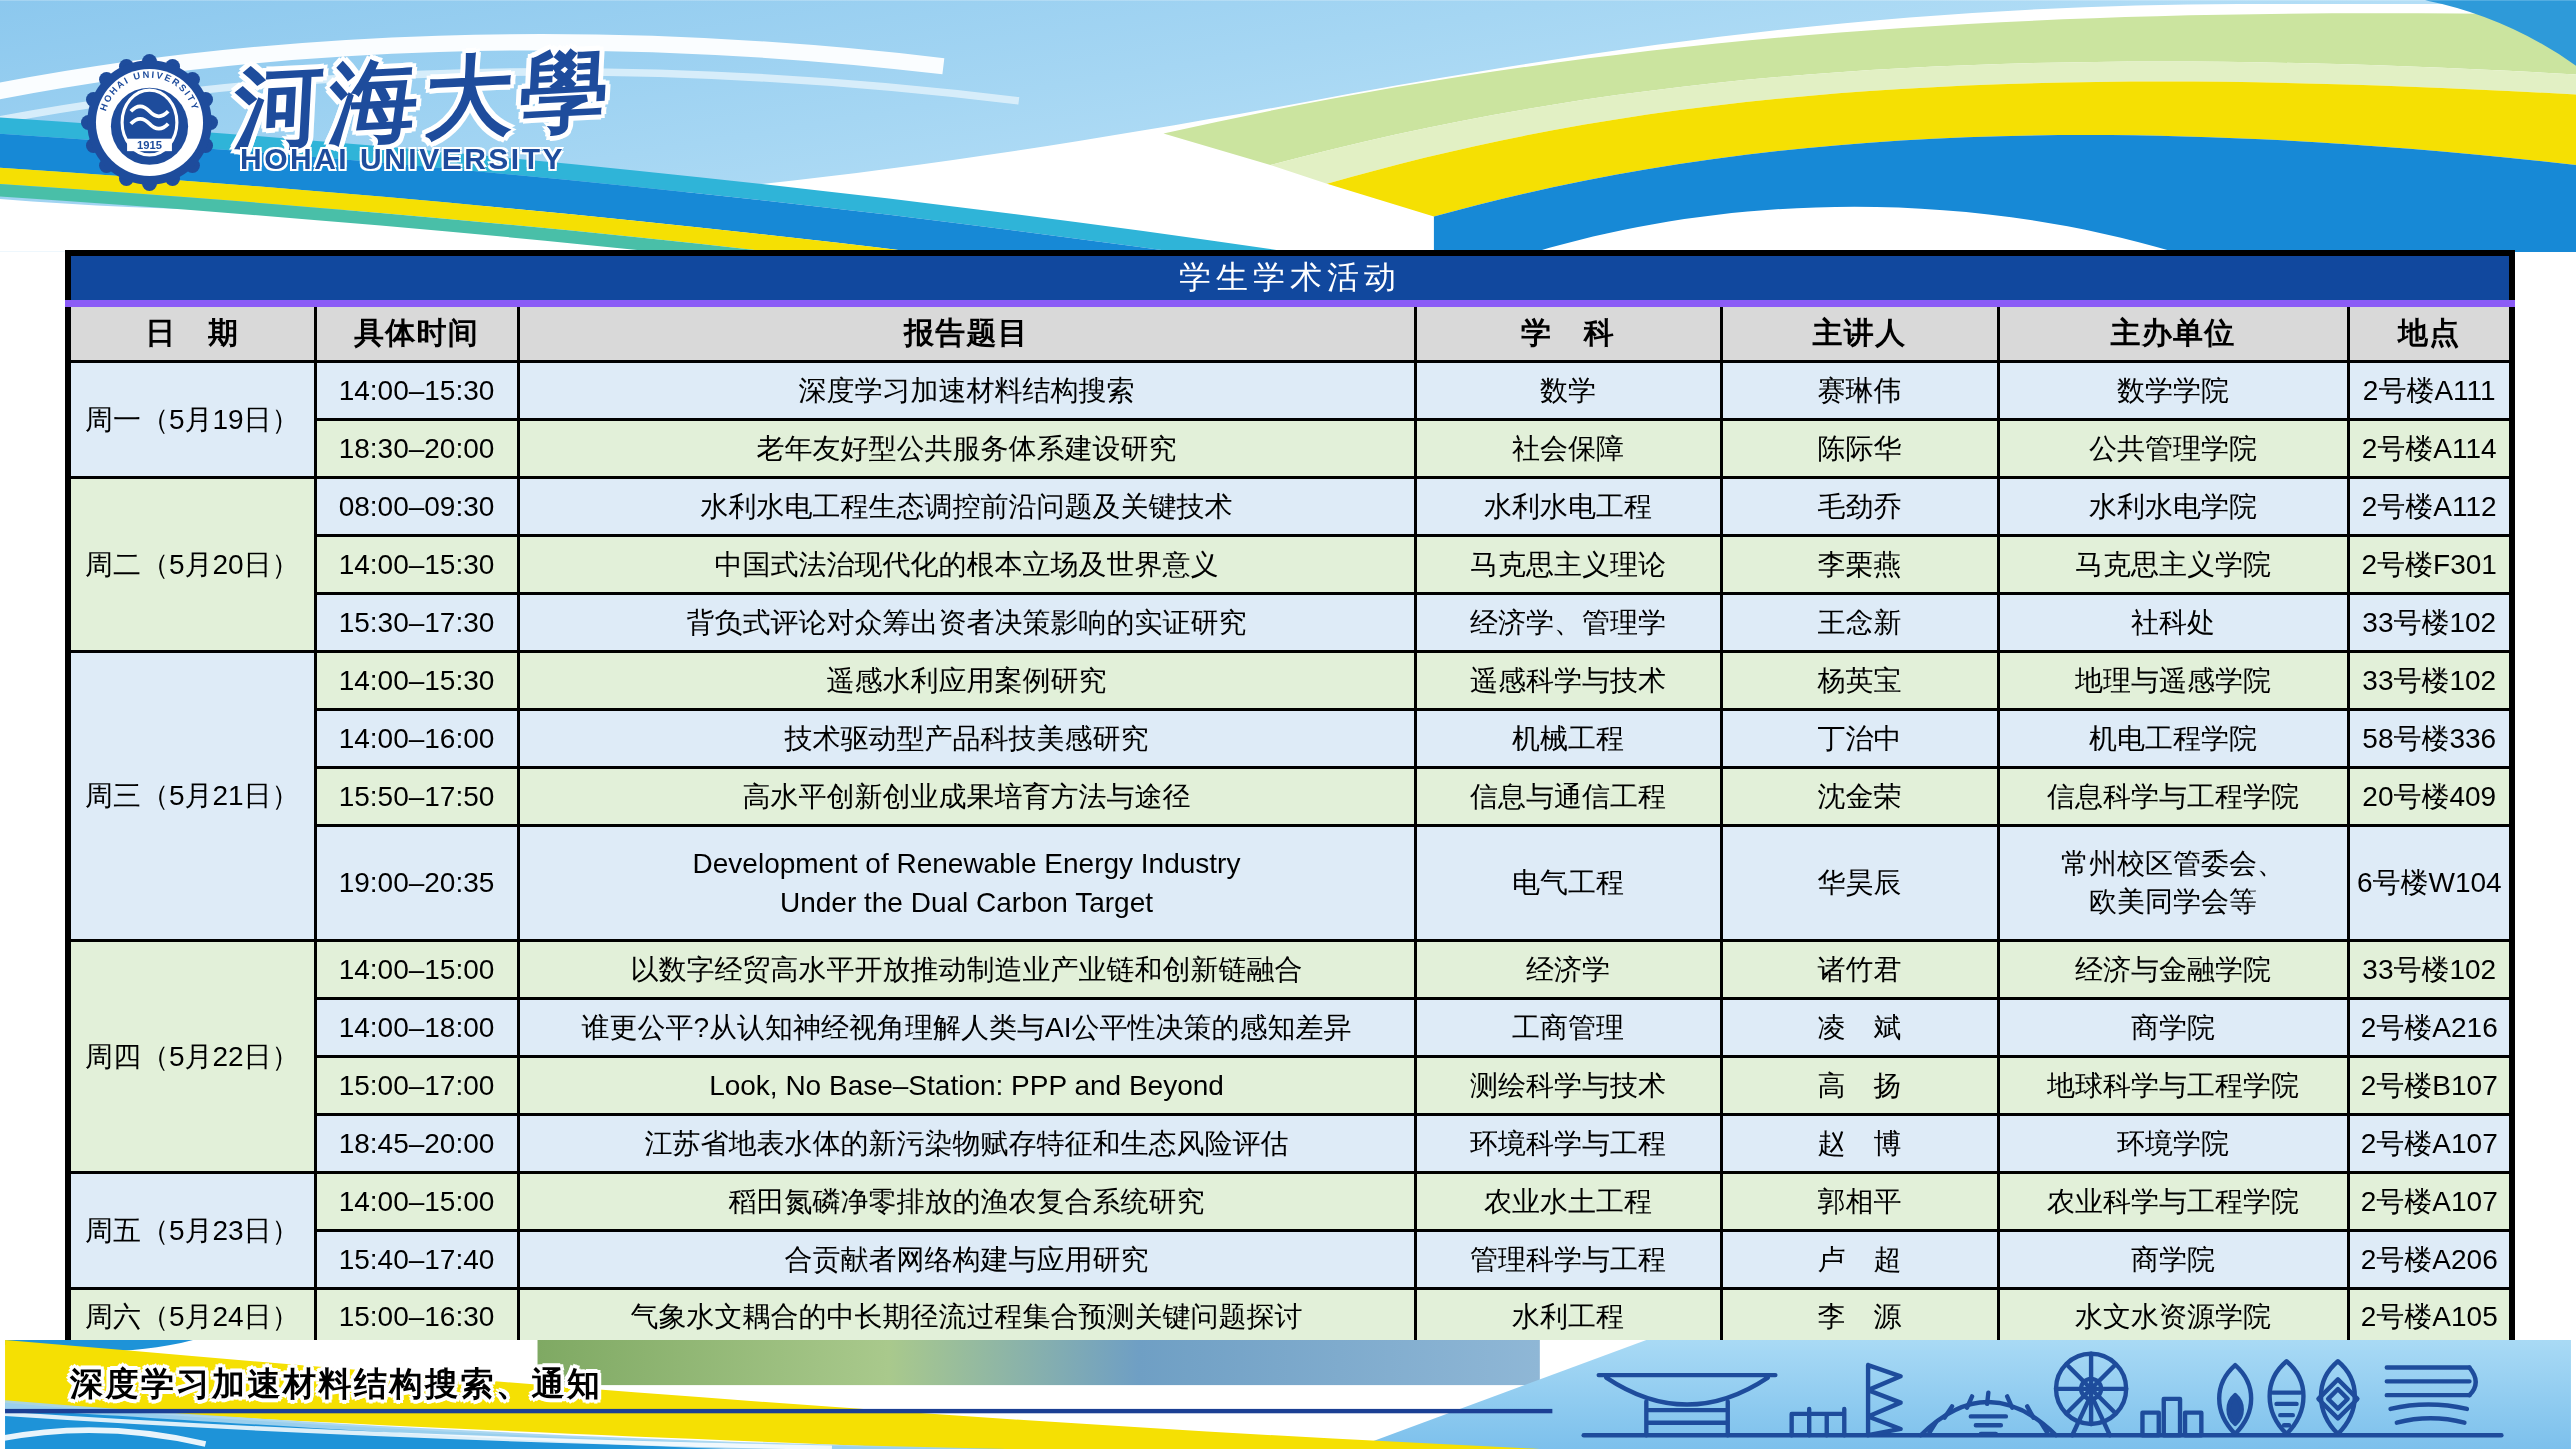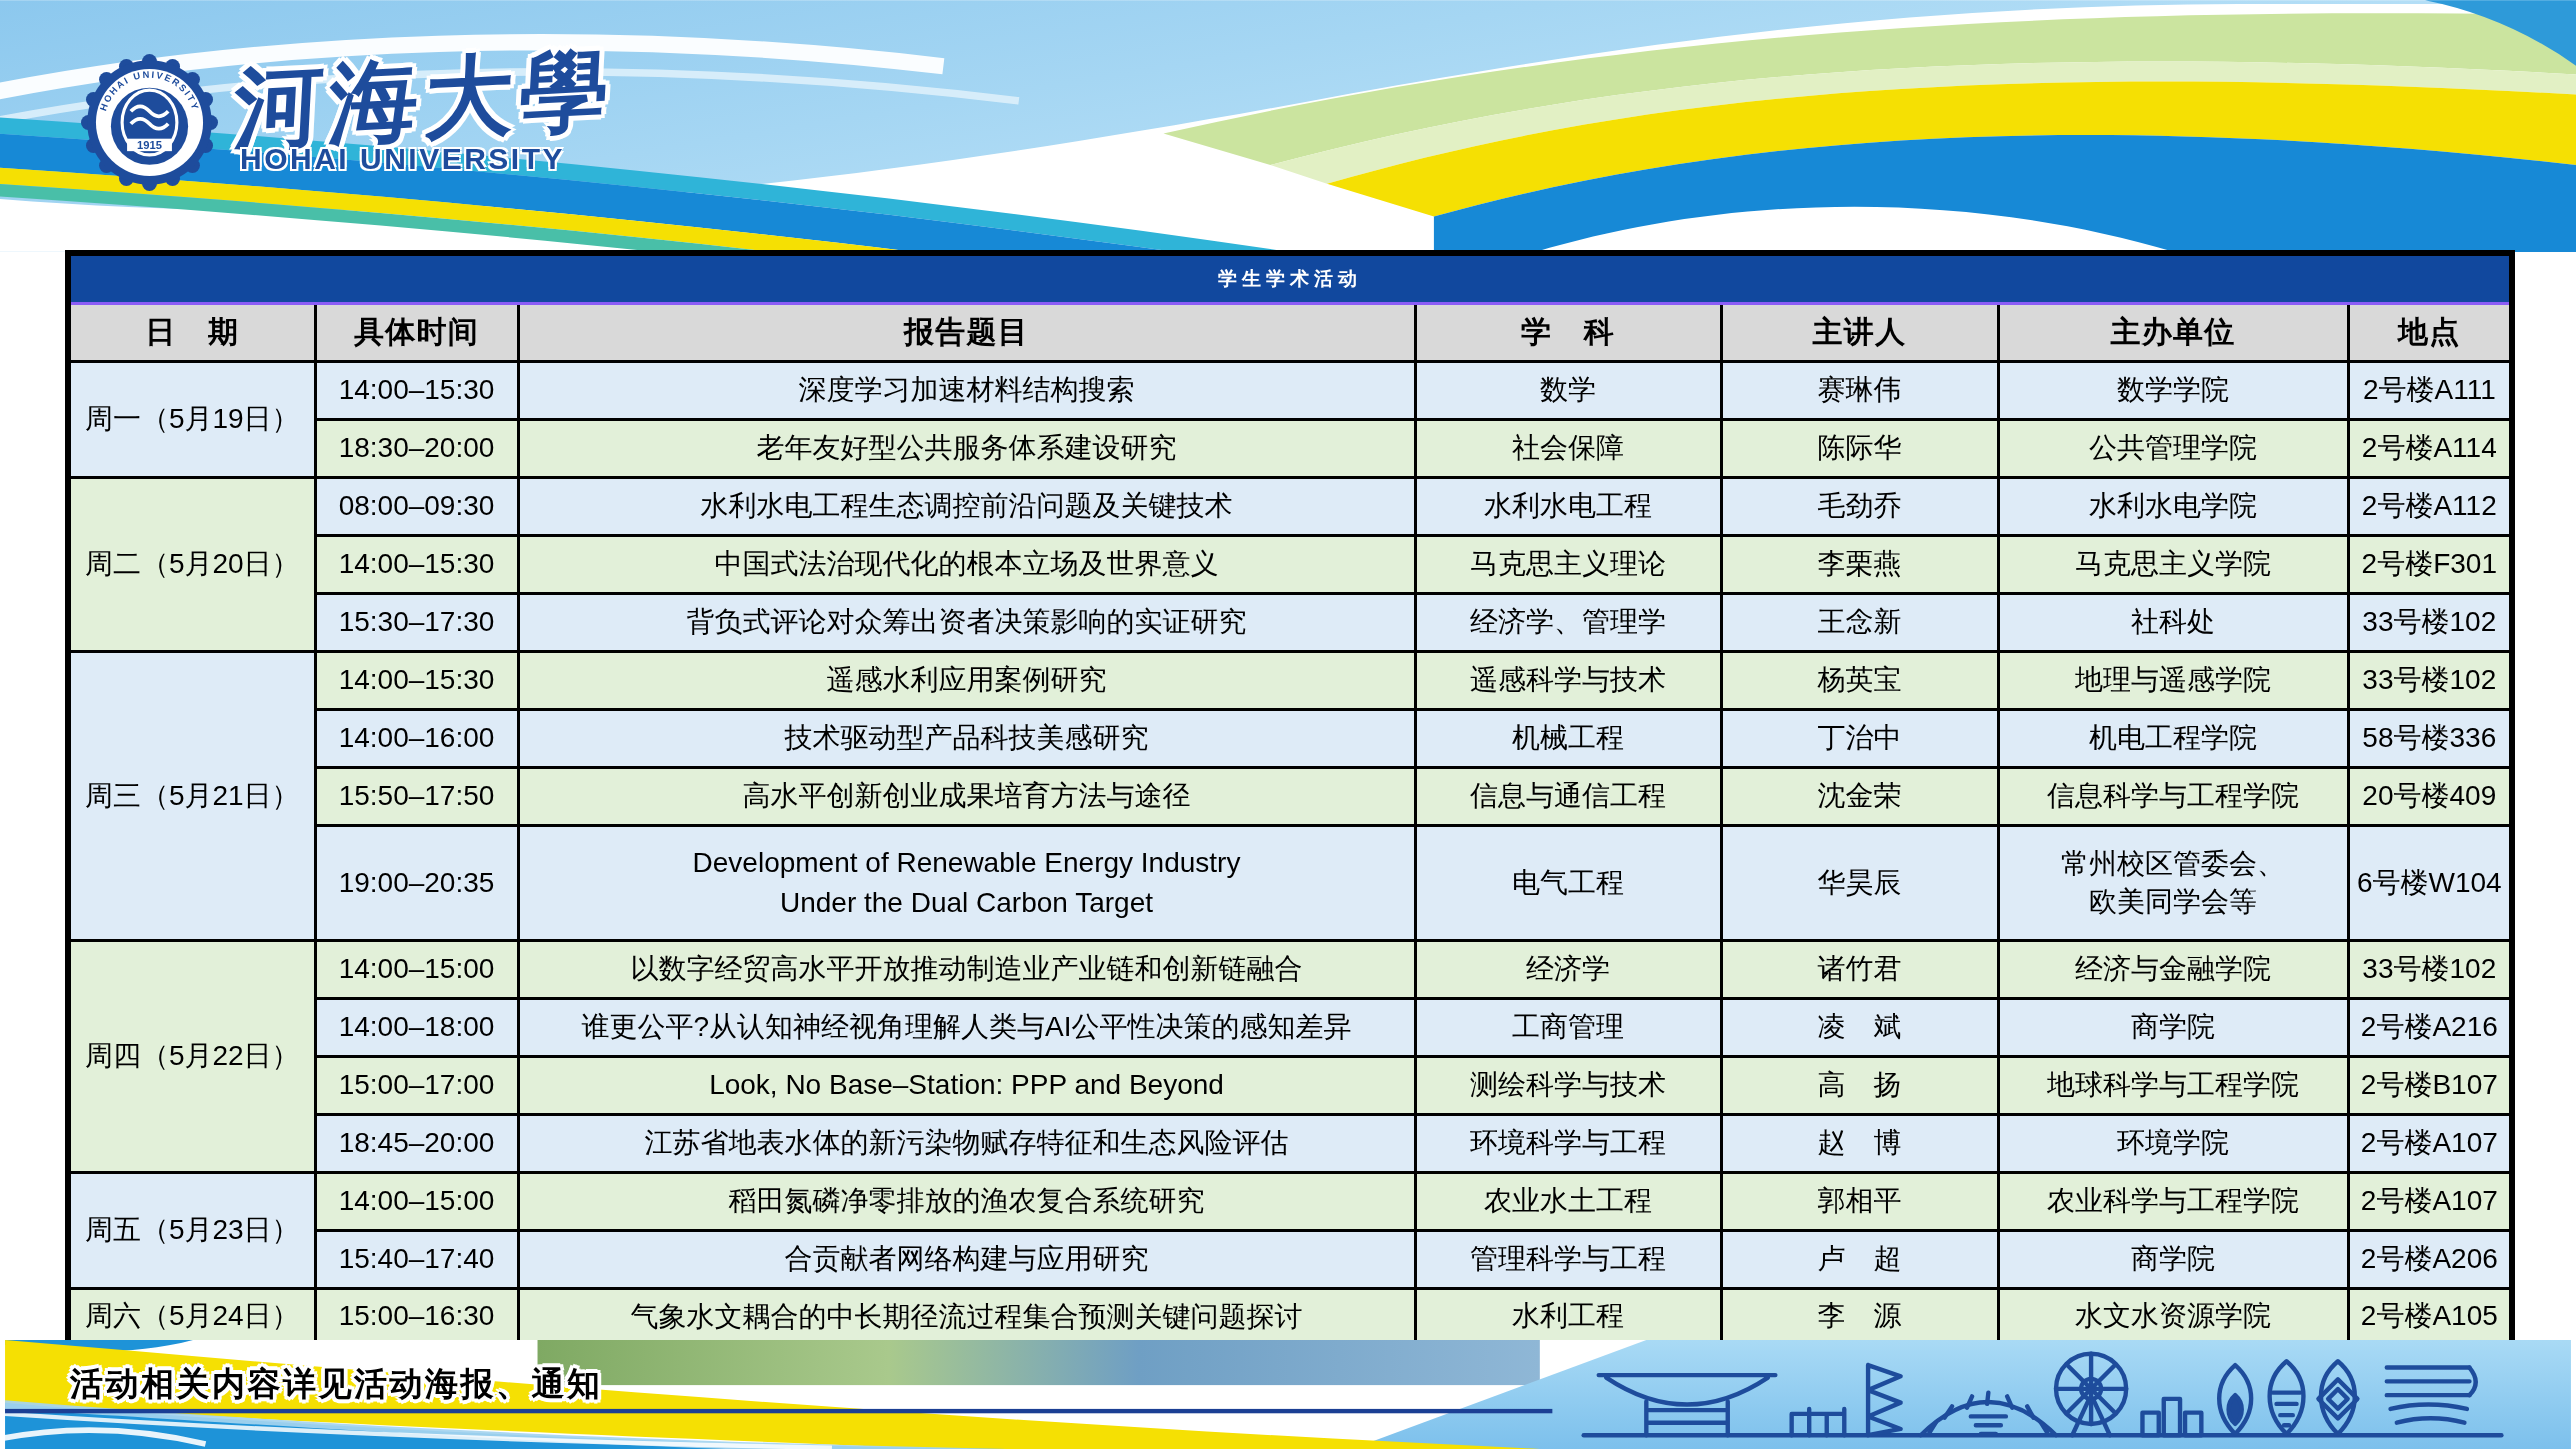--- a/index.html
+++ b/index.html
@@ -20,21 +20,21 @@
   .page-title{position:absolute;left:0;top:158px;width:2576px;text-align:center;
     font-size:64px;font-weight:bold;color:var(--title_blue);letter-spacing:0.30em;
     text-shadow:4.4px 4.4px 0 rgba(150,160,185,0.55);white-space:nowrap;}
 
   
   table.sched{position:absolute;left:65px;top:250px;width:2445px;border-collapse:collapse;
     table-layout:fixed;border:6.3px solid #000;}
   table.sched th,table.sched td{border:3.1px solid #000;text-align:center;vertical-align:middle;
     padding:0 5px;color:#000;overflow:hidden;}
   tr.section{height:50px;}
-  tr.section th{background:var(--navy);color:#fff;font-size:19px;font-weight:bold;letter-spacing:5px;border-bottom:3px solid #8b5cf6;}
+  tr.section th{background:var(--navy);color:#fff;font-size:32px;font-weight:normal;letter-spacing:5px;border-bottom:7px solid #8b5cf6;}
   tr.head{height:58px;}
   tr.head th{background:var(--header_gray);font-size:30px;font-weight:bold;letter-spacing:1.3px;}
   tr.r{height:58px;font-size:28px;}
   tr.r.tall{height:115px;}
   tr.r.blue td{background:var(--row_blue);}
   tr.r.green td{background:var(--row_green);text-align:center;}
   table.sched td.date-blue{background:var(--row_blue);}
   table.sched td.date-green{background:var(--row_green);}
   td[data-name="cell-location"]{white-space:nowrap;padding:0 2.5px;}
   td[data-name="cell-title"]{line-height:1.4;}
@@ -337,15 +337,15 @@
       <path d="M3642,150 C3606,114 3606,64 3642,34 C3678,64 3678,114 3642,150 Z"></path>
       <path d="M3620,84 H3664 M3626,102 H3658 M3632,120 H3652 M3638,136 H3646"></path>
       <path d="M3724,150 C3688,114 3688,64 3724,34 C3760,64 3760,114 3724,150 Z"></path>
       <rect x="3702" y="72" width="44" height="44" transform="rotate(45 3724 94)"></rect>
       <rect x="3713" y="83" width="22" height="22" transform="rotate(45 3724 94)"></rect>
       <path d="M3802,44 H3934 M3802,66 H3934 M3802,88 H3934 M3808,110 Q3868,96 3930,110 M3818,132 Q3872,118 3926,132"></path>
       <path d="M3934,44 Q3954,68 3934,88"></path>
     </g>
   </svg>
 
-  <div class="footer-note" data-name="footer-note">活动相关内容详见活动海报、通知</div>
+  <div class="footer-note" data-name="footer-note">深度学习加速材料结构搜索、通知</div>
 </div>
 
 
 </body></html>

